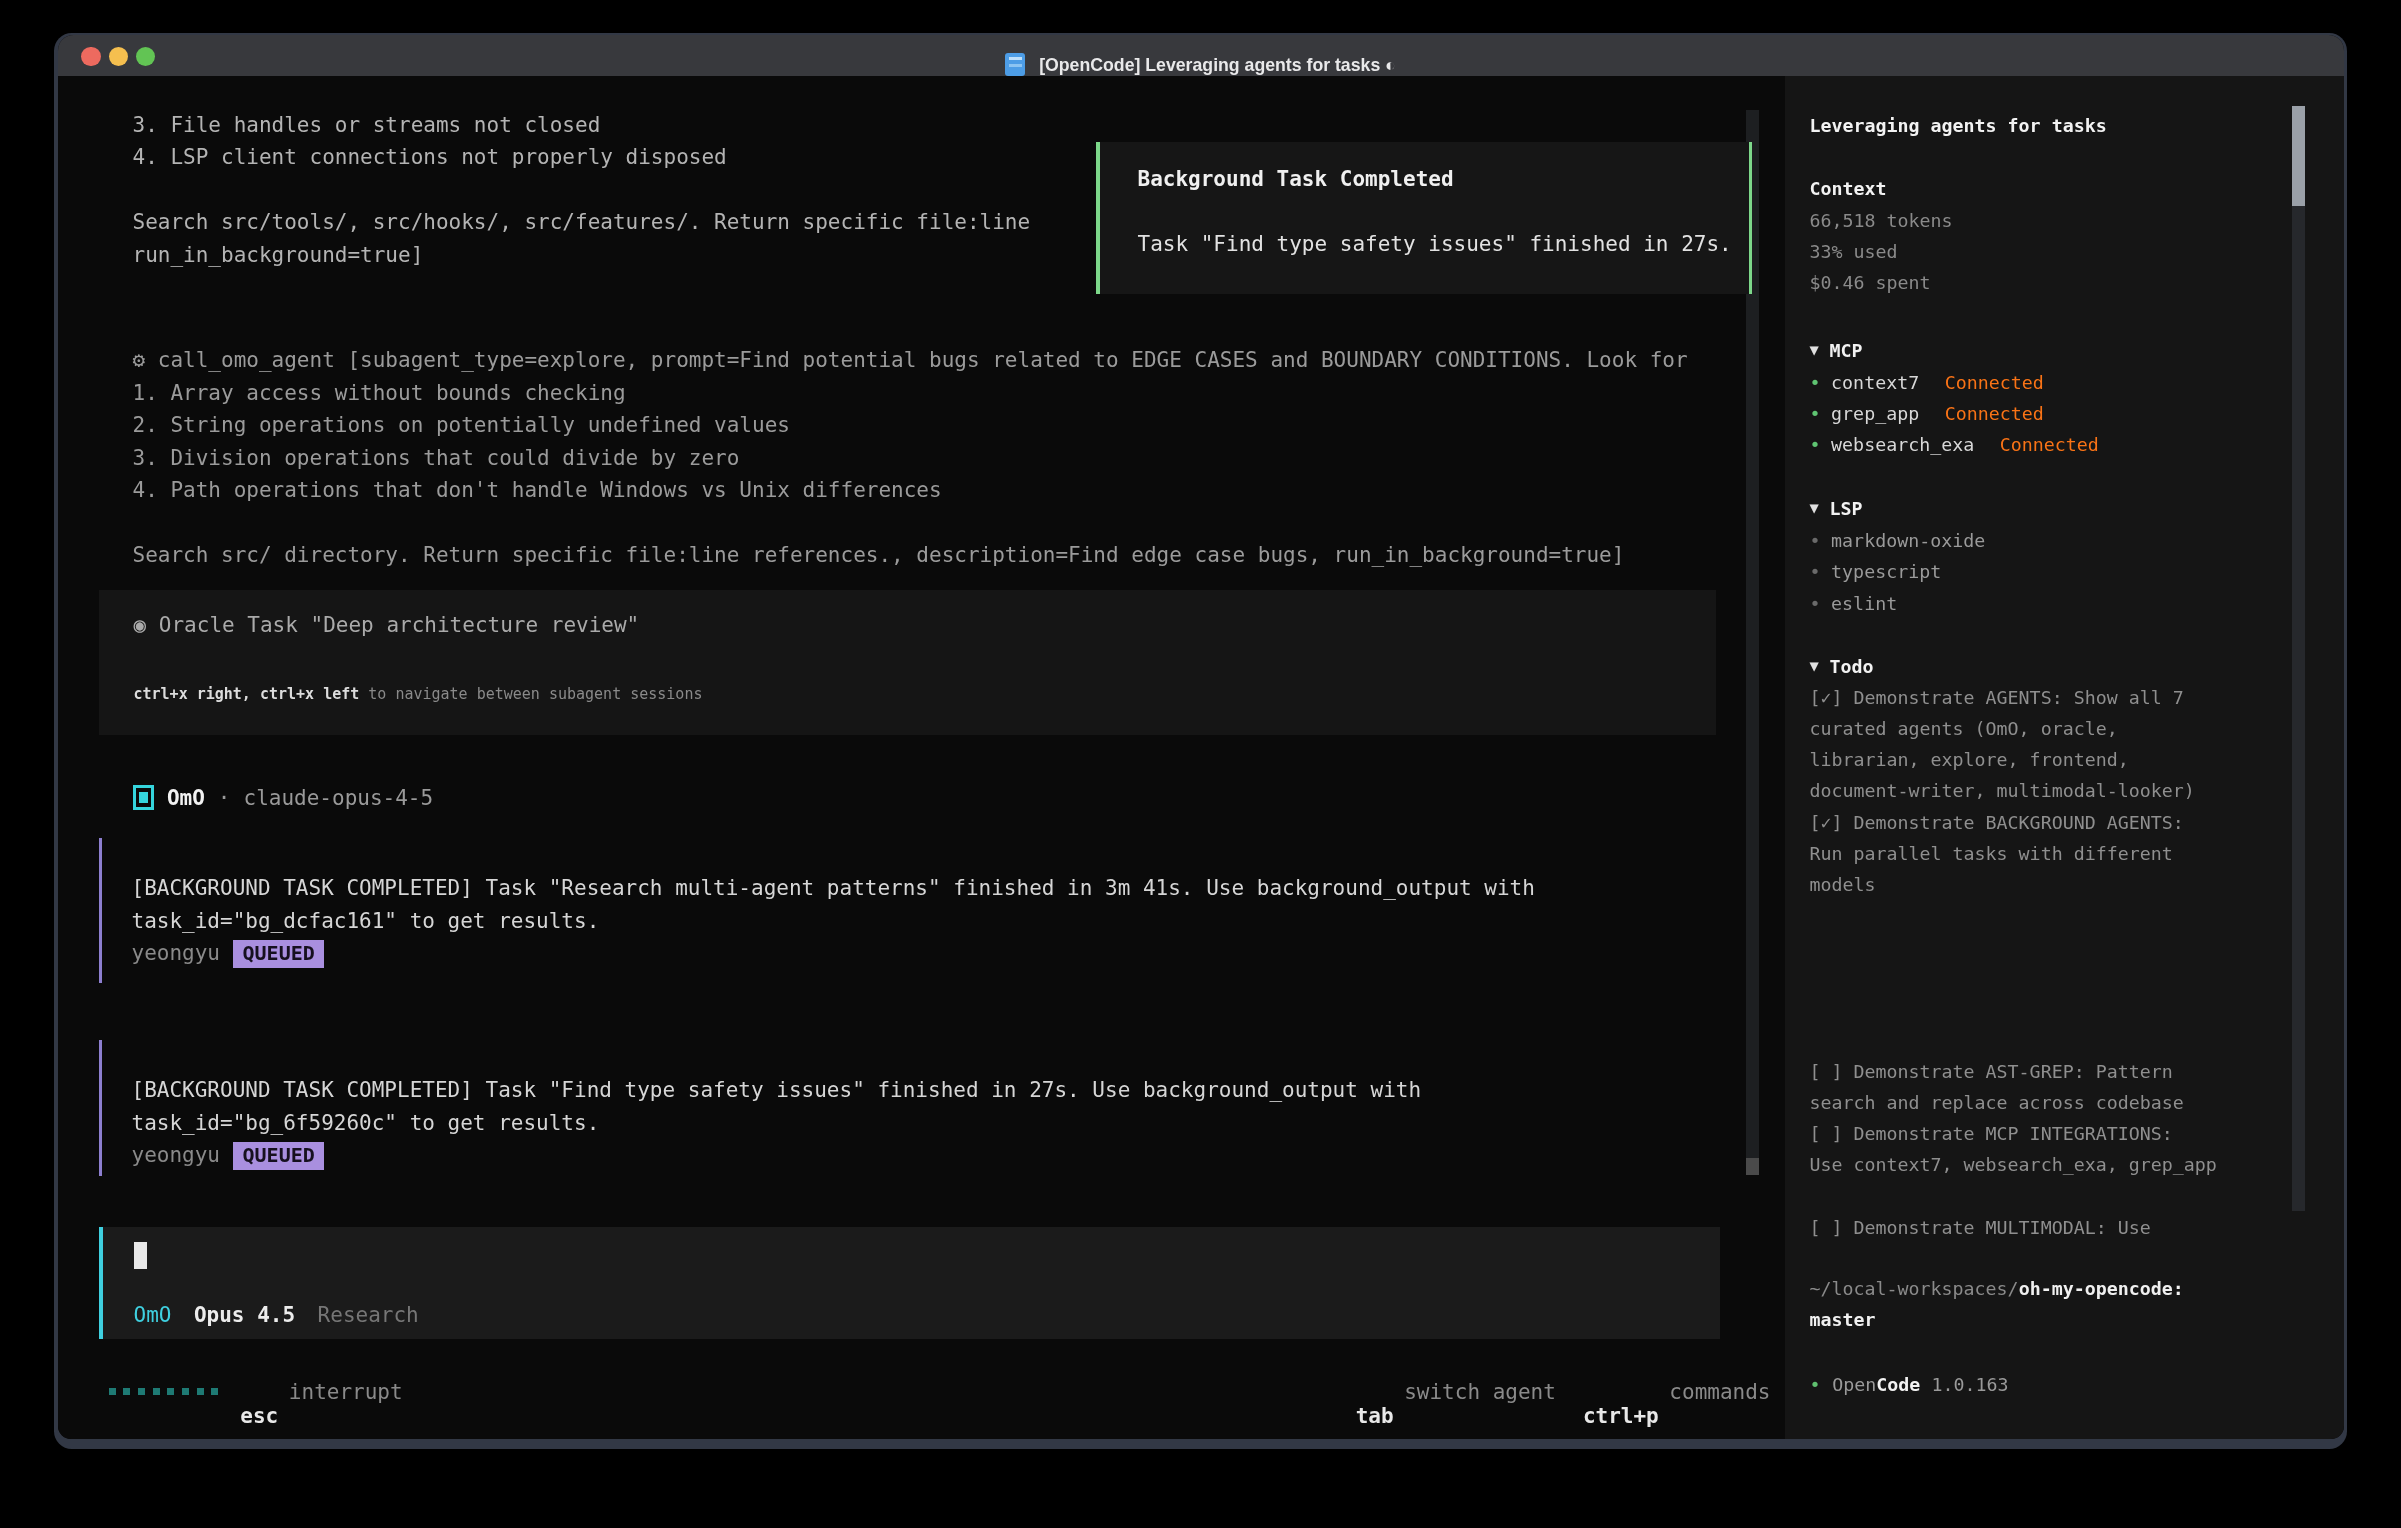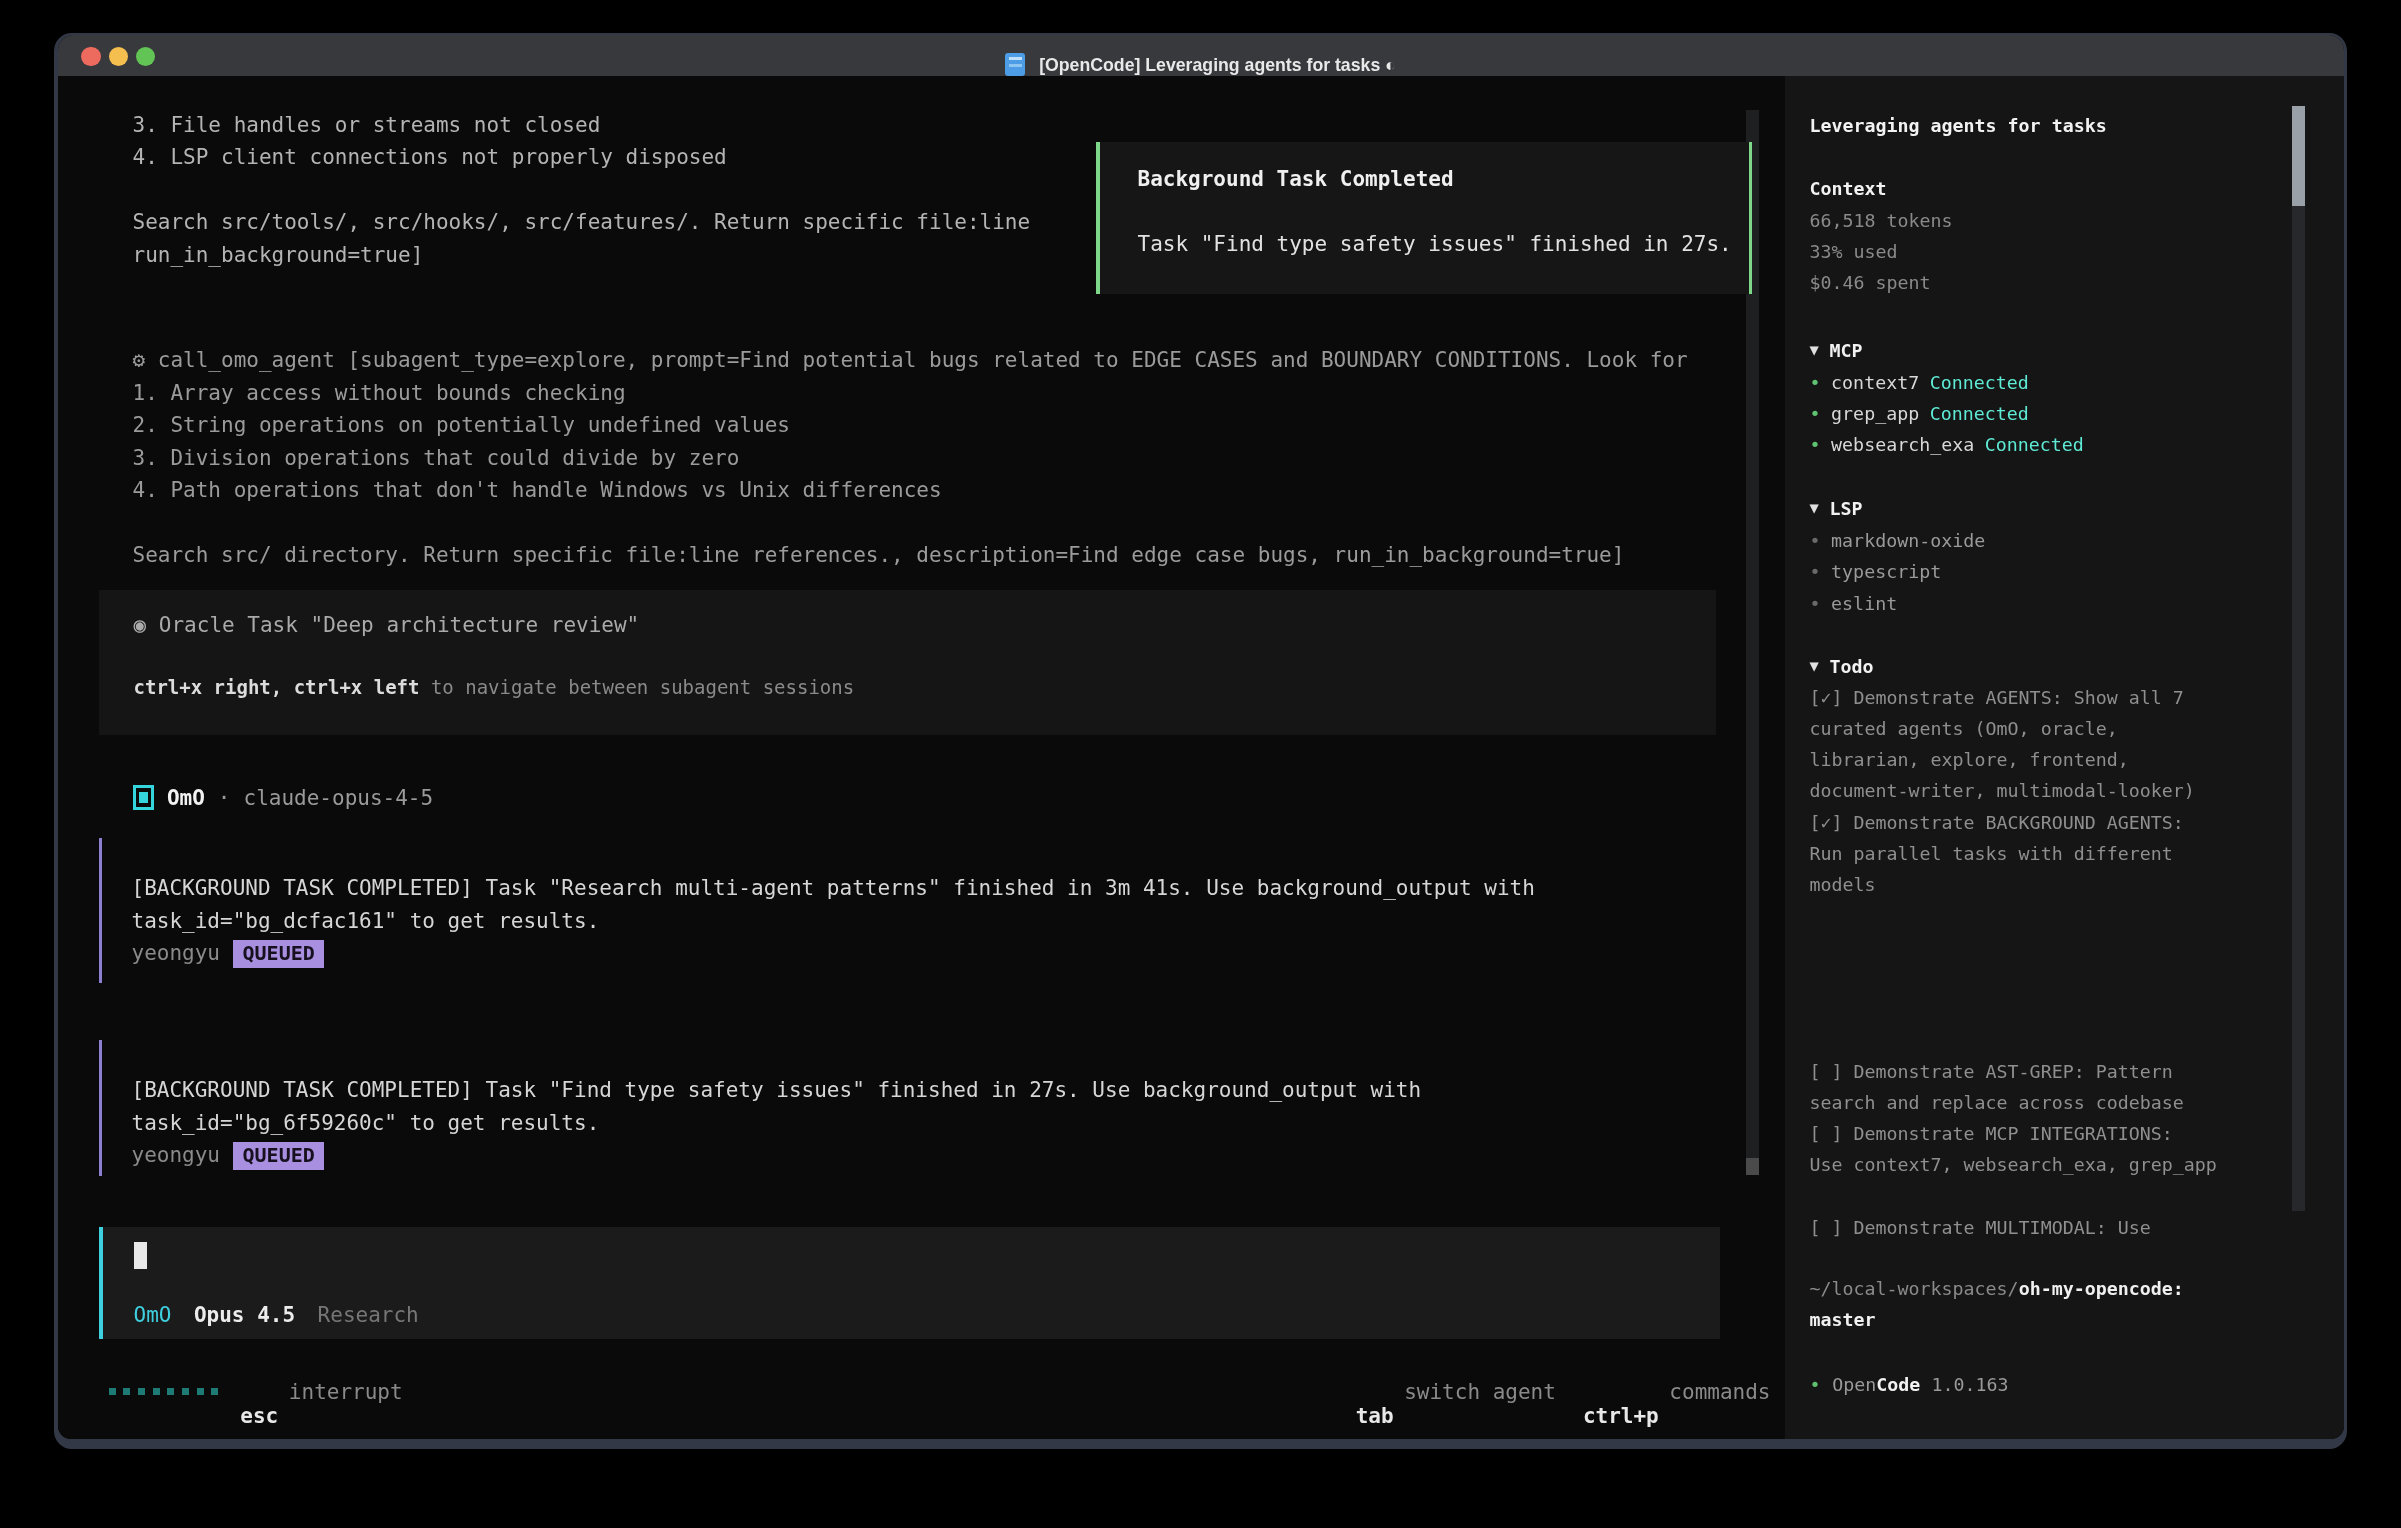--- a/index.html
+++ b/index.html
@@ -27,21 +27,21 @@
   .scrollback{position:absolute;left:75px;top:32.5px;}
   .toolcall{position:absolute;left:75px;top:268px;color:#9b9b9b;}
   
   .toast{position:absolute;left:1038px;top:66px;width:649px;height:152px;background:#161616;
     border-left:4.7px solid #7dd88a;border-right:3.5px solid #7dd88a;}
   .toast-title{position:absolute;left:38px;top:25px;font-size:21px;font-weight:bold;color:#f0f0f0;}
   .toast-body{position:absolute;left:38px;top:90px;font-size:21px;color:#e2e2e2;}
   
   .oracle{position:absolute;left:41px;top:514px;width:1617px;height:145px;background:#151515;}
   .oracle-line1{position:absolute;left:35px;top:22.5px;font-size:21px;color:#aaaaaa;}
-  .oracle-line2{position:absolute;left:35px;top:86px;font-size:19px;color:#8a8a8a;}
+  .oracle-line2{position:absolute;left:35px;top:95px;font-size:15px;color:#8a8a8a;}
   .oracle-line2 b{color:#dcdcdc;font-weight:bold;}
   
   .agentline{position:absolute;left:75px;top:705px;height:32.5px;display:flex;align-items:center;gap:13px;font-size:21px;}
   .agent-icon{display:inline-block;width:15.4px;height:19px;border:3px solid #35d5dd;position:relative;}
   .agent-icon i{position:absolute;left:3px;top:3.5px;width:9.5px;height:11.8px;background:#35d5dd;}
   .agent-name{color:#f2f2f2;font-weight:bold;}
   .agent-model{color:#9a9a9a;}
   
   .msg{position:absolute;left:41px;width:1631px;border-left:3.5px solid #8d7fd0;padding:34px 0 0 30px;box-sizing:border-box;}
   .msg.m1{top:762px;height:145px;}
@@ -73,21 +73,21 @@
   .sb{position:absolute;left:25px;font-size:18.3px;line-height:31px;}
   .sb-title{top:34px;color:#f2f2f2;font-weight:bold;}
   .sb-h{color:#f2f2f2;font-weight:bold;}
   .sb-dim{color:#8a8a8a;}
   .sec-head{display:flex;gap:10.6px;align-items:center;}
   .tri{color:#e0e0e0;font-size:15.4px;}
   .itemrow{display:flex;gap:10.6px;}
   .bullet-green{color:#5fc472;}
   .bullet-gray{color:#6a6a6a;}
   .mcp-name{color:#d8d8d8;}
-  .mcp-status{color:#5eead4;margin-left:0;}
+  .mcp-status{color:#f97316;margin-left:15px;}
   .lsp-name{color:#9a9a9a;}
   .todo-done{color:#8f8f8f;}
   .todo-active{color:#7fd694;}
   .ws-dim{color:#8a8a8a;}
   .ws-bold{color:#f0f0f0;font-weight:bold;}
   .foot-dot{color:#5fbf6f;margin-right:11.8px;}
   .foot-dim{color:#9a9a9a;}
   .foot-bold{color:#f2f2f2;font-weight:bold;}
 </style>
 </head>

